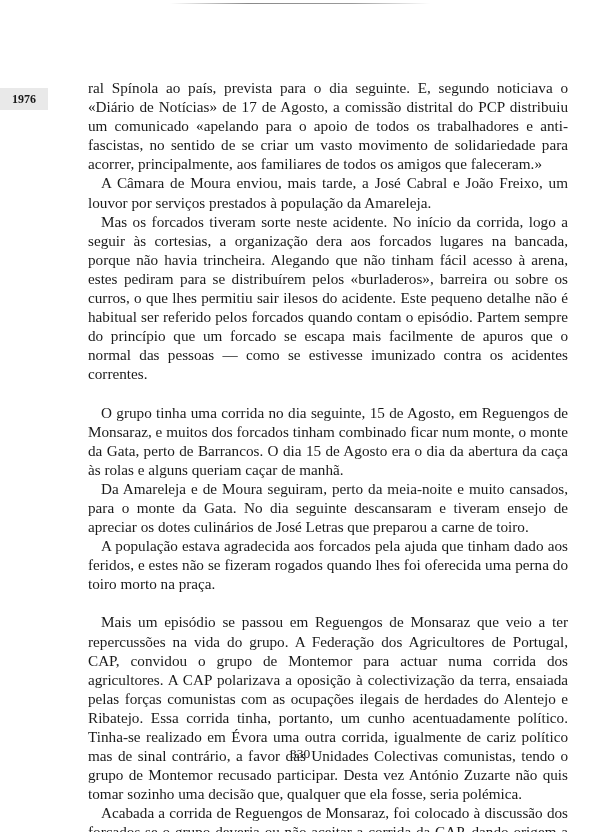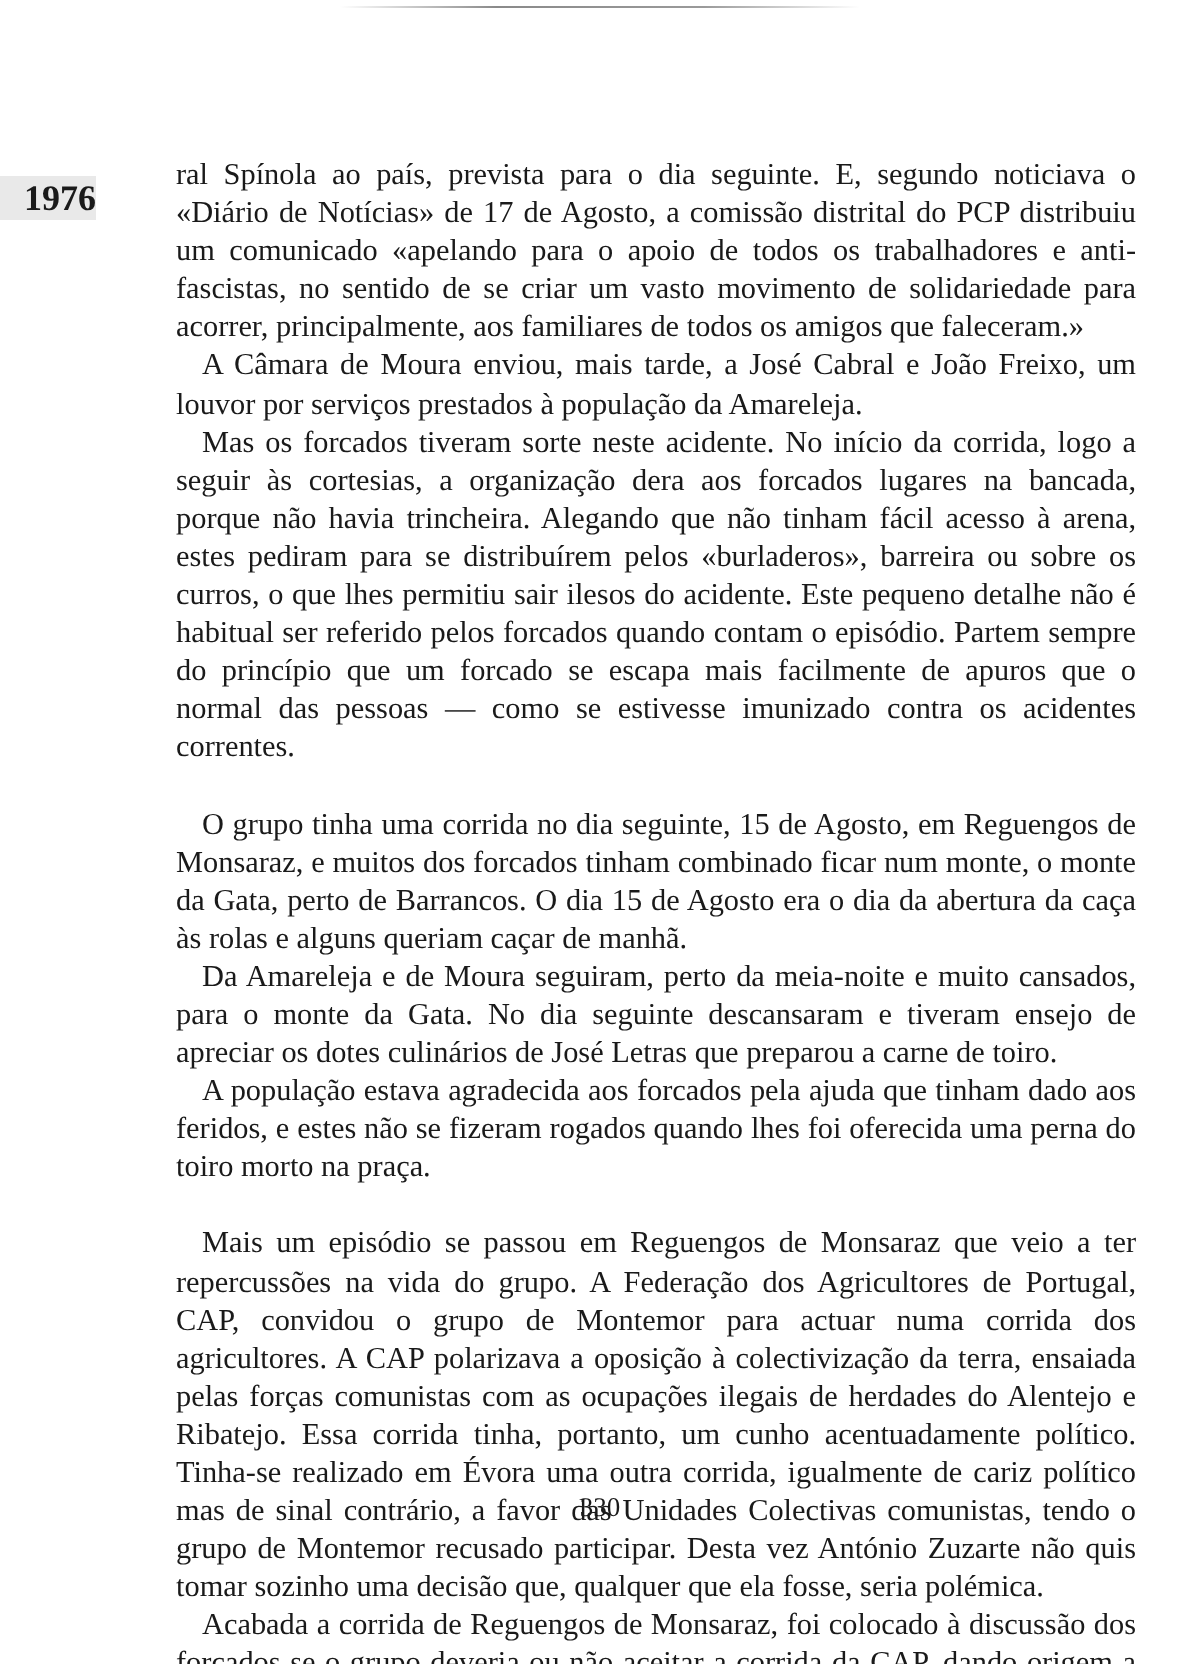--- a/index.html
+++ b/index.html
@@ -6,21 +6,21 @@
     body {
       width: 600px; height: 832px; background: #ffffff; position: relative; overflow: hidden;
       font-family: "Liberation Serif", "DejaVu Serif", serif; color: #1a1a1a;
     }
     .scan-line {
       position: absolute; left: 170px; top: 3px; width: 260px; height: 1px;
       background: linear-gradient(to right, rgba(120,120,120,0), #8a8a8a 30%, #9a9a9a 70%, rgba(150,150,150,0));
     }
     .year-tab {
       position: absolute; left: 0; top: 88px; width: 48px; height: 22px;
-      background: #e9e9e9; font-weight: bold; font-size: 18px; line-height: 22px;
+      background: #e9e9e9; font-weight: bold; font-size: 12px; line-height: 22px;
       text-align: center; padding-right: 0; box-sizing: border-box;
     }
     .year-tab span { position: absolute; left: 12px; top: 0; }
     .text-block {
       position: absolute; left: 88px; top: 78px; width: 480px;
       font-size: 15.2px; line-height: 19.1px; text-align: justify;
     }
     .text-block p { margin: 0; text-indent: 13px; }
     .text-block p.cont { text-indent: 0; }
     .section-gap { height: 19px; }

